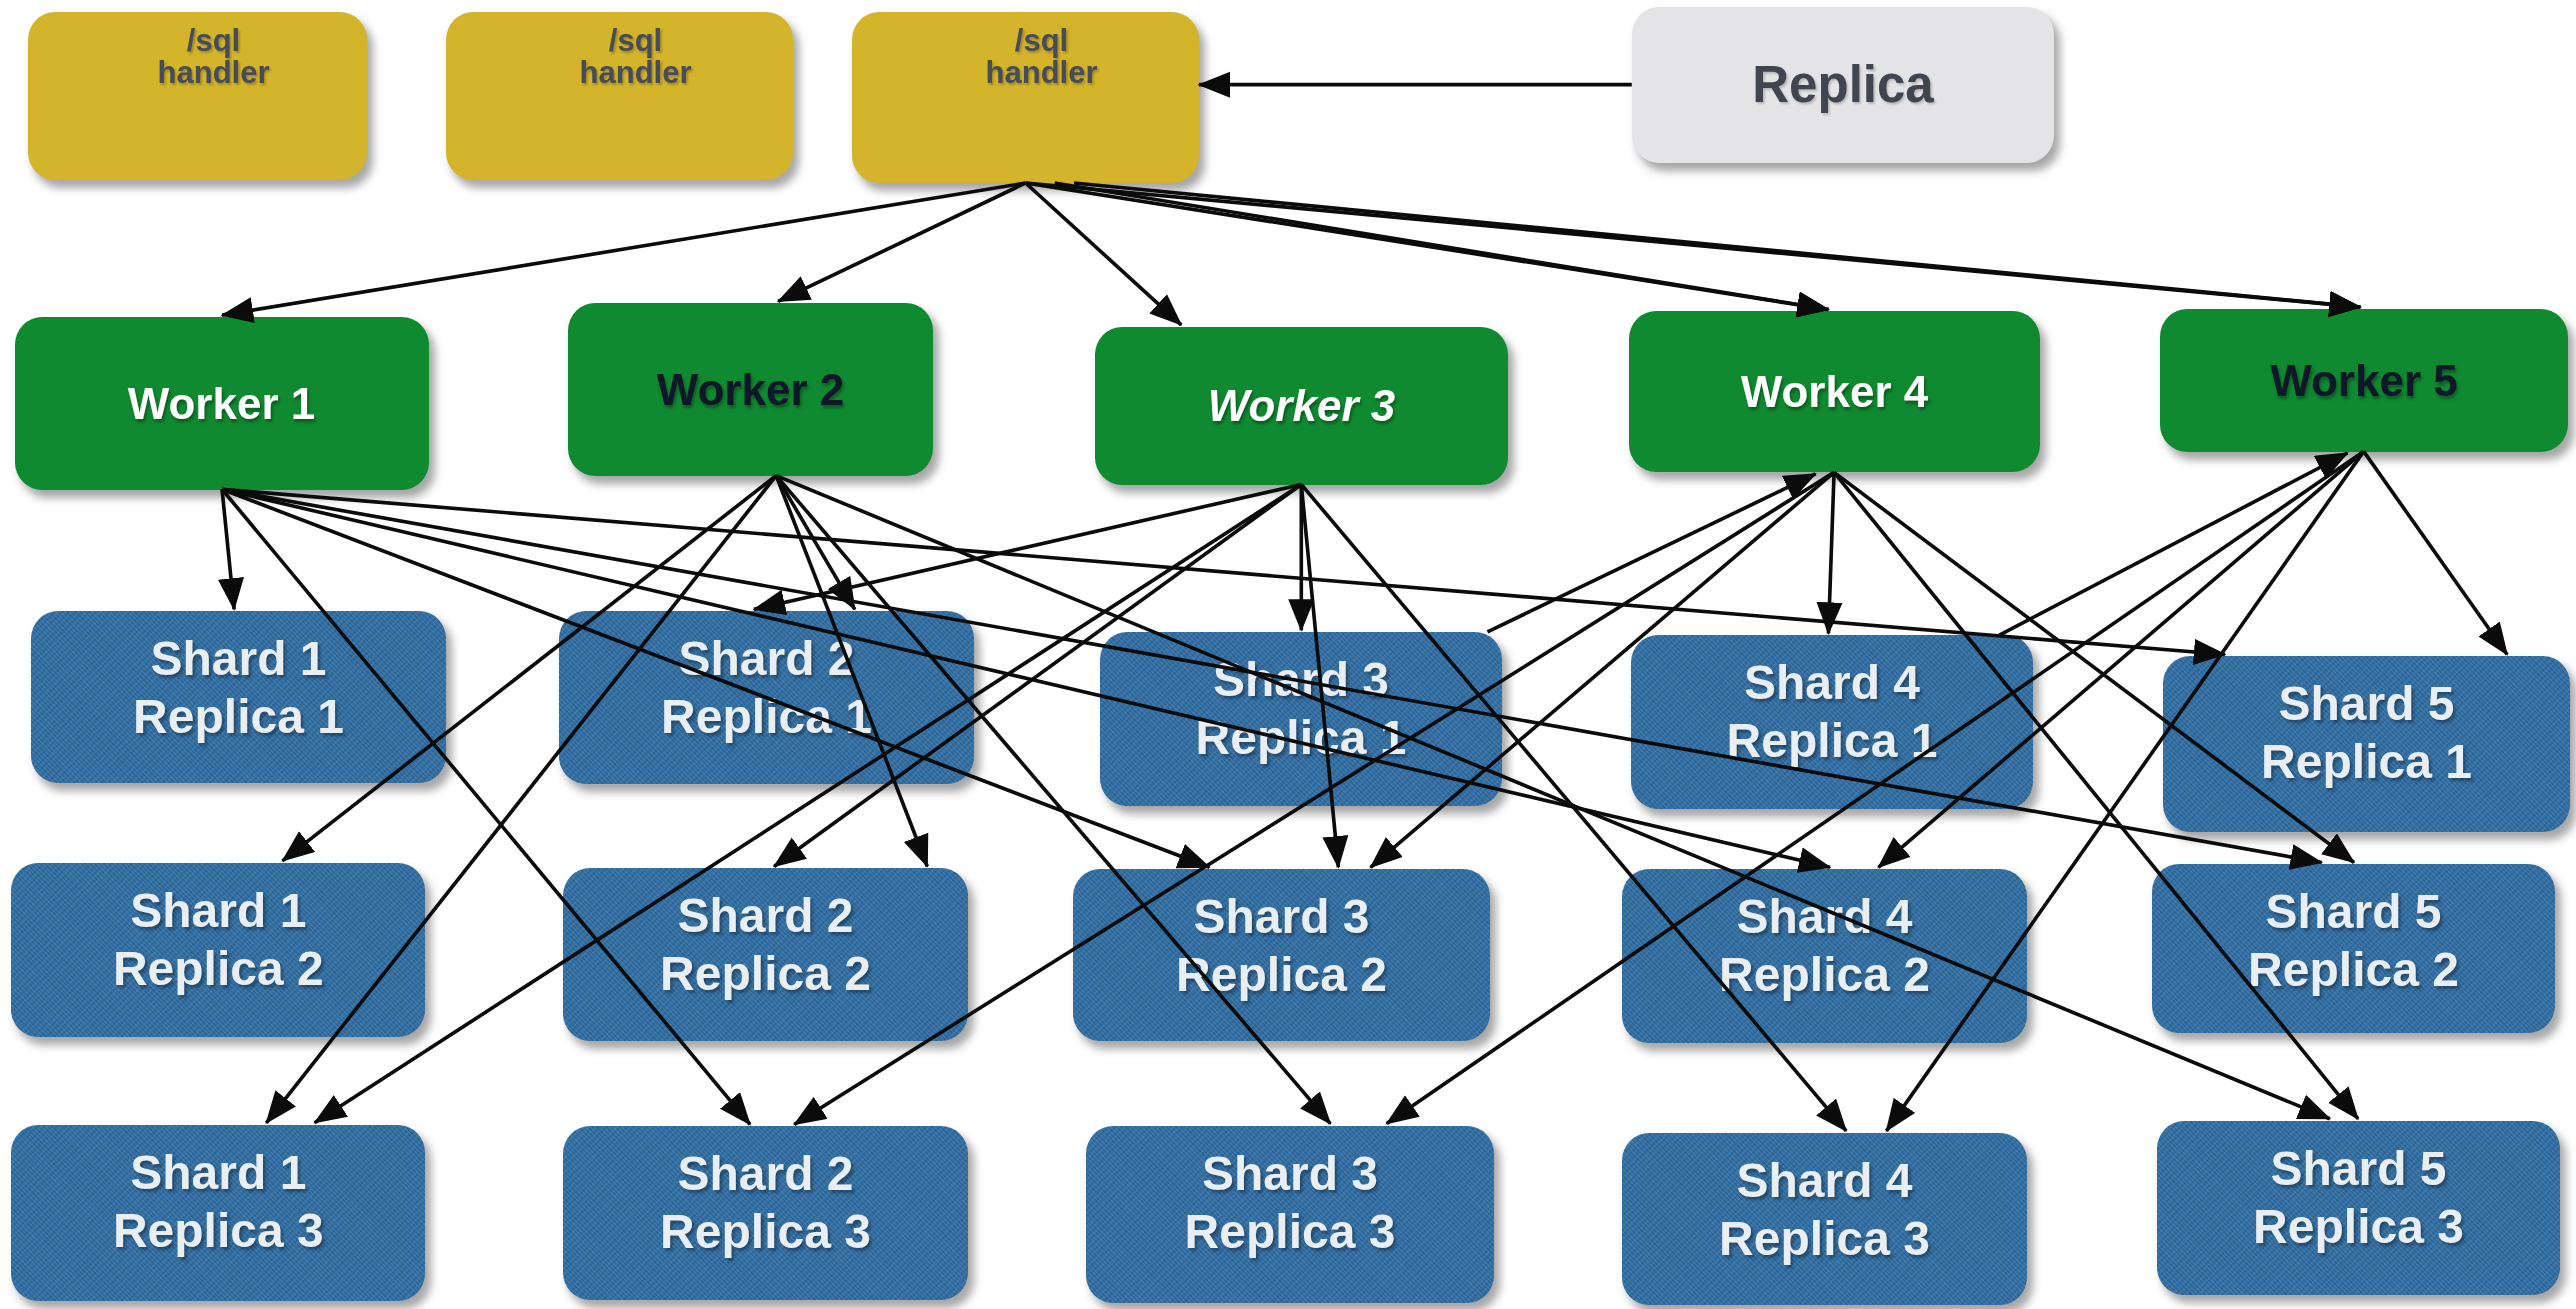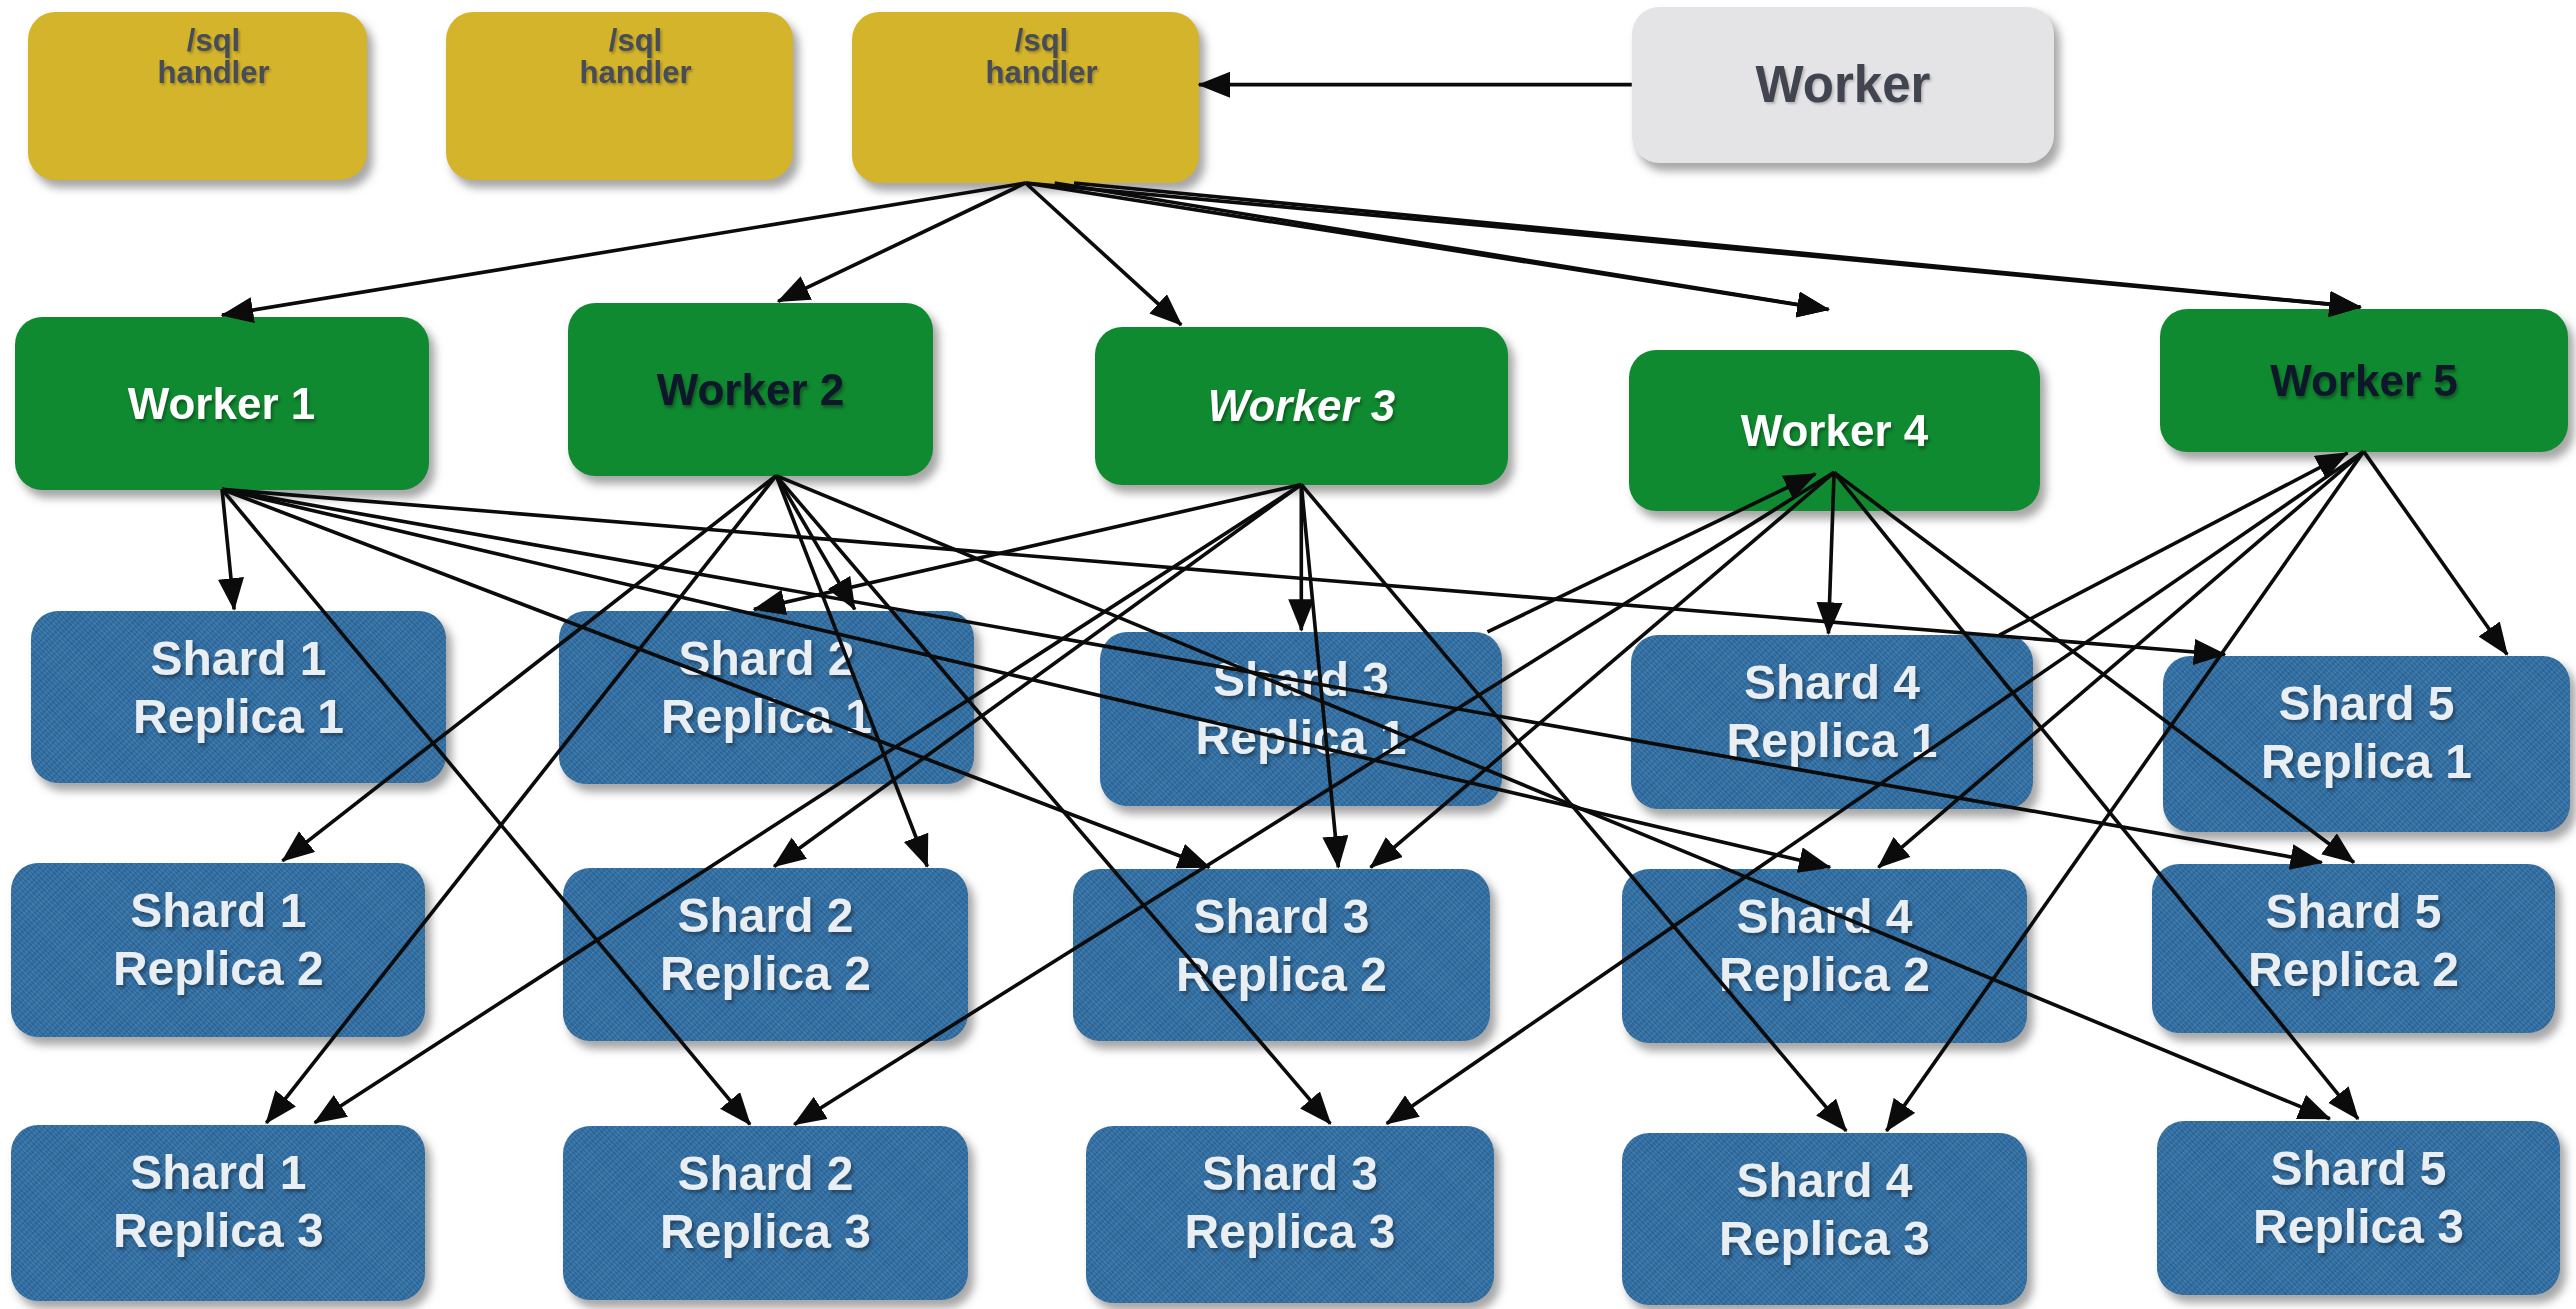--- a/index.html
+++ b/index.html
@@ -106,32 +106,32 @@
       </div>
       <div class="node type-handler" style="left: 446px; top: 12px; width: 347px; height: 168px; background-color: rgb(212, 180, 42); color: rgb(71, 76, 89);">
         <span class="line">/sql</span>
         <span class="line">handler</span>
       </div>
       <div class="node type-handler" style="left: 852px; top: 12px; width: 347px; height: 171px; background-color: rgb(212, 180, 42); color: rgb(71, 76, 89);">
         <span class="line">/sql</span>
         <span class="line">handler</span>
       </div>
       <div class="node type-client" style="left: 1632px; top: 6.5px; width: 422px; height: 156px; background-color: rgb(228, 228, 230); color: rgb(64, 69, 79);">
-        <span class="line">Worker</span>
+        <span class="line">Replica</span>
       </div>
       <div class="node type-worker" style="left: 14.5px; top: 317px; width: 414px; height: 173px; background-color: rgb(16, 138, 48); color: rgb(255, 255, 255);">
         <span class="line">Worker 1</span>
       </div>
       <div class="node type-worker" style="left: 568px; top: 303px; width: 365px; height: 173px; background-color: rgb(16, 138, 48); color: #0f172a;">
         <span class="line">Worker 2</span>
       </div>
       <div class="node type-worker" style="left: 1095px; top: 327px; width: 413px; height: 158px; background-color: rgb(16, 138, 48); color: rgb(255, 255, 255); font-style: italic;">
         <span class="line">Worker 3</span>
       </div>
-      <div class="node type-worker" style="left: 1629px; top: 311px; width: 411px; height: 161px; background-color: rgb(16, 138, 48); color: rgb(255, 255, 255); margin-top: 39px;">
+      <div class="node type-worker" style="left: 1629px; top: 311px; width: 411px; height: 161px; background-color: rgb(16, 138, 48); color: rgb(255, 255, 255);">
         <span class="line">Worker 4</span>
       </div>
       <div class="node type-worker" style="left: 2160px; top: 309px; width: 408px; height: 143px; background-color: rgb(16, 138, 48); color: #0f172a;">
         <span class="line">Worker 5</span>
       </div>
       <div class="node type-shard" style="left: 31px; top: 611px; width: 415px; height: 172px; background-color: rgb(46, 109, 163); color: rgb(233, 238, 242);">
         <span class="line">Shard 1</span>
         <span class="line">Replica 1</span>
       </div>
       <div class="node type-shard" style="left: 559px; top: 611px; width: 415px; height: 173px; background-color: rgb(46, 109, 163); color: rgb(233, 238, 242);">

